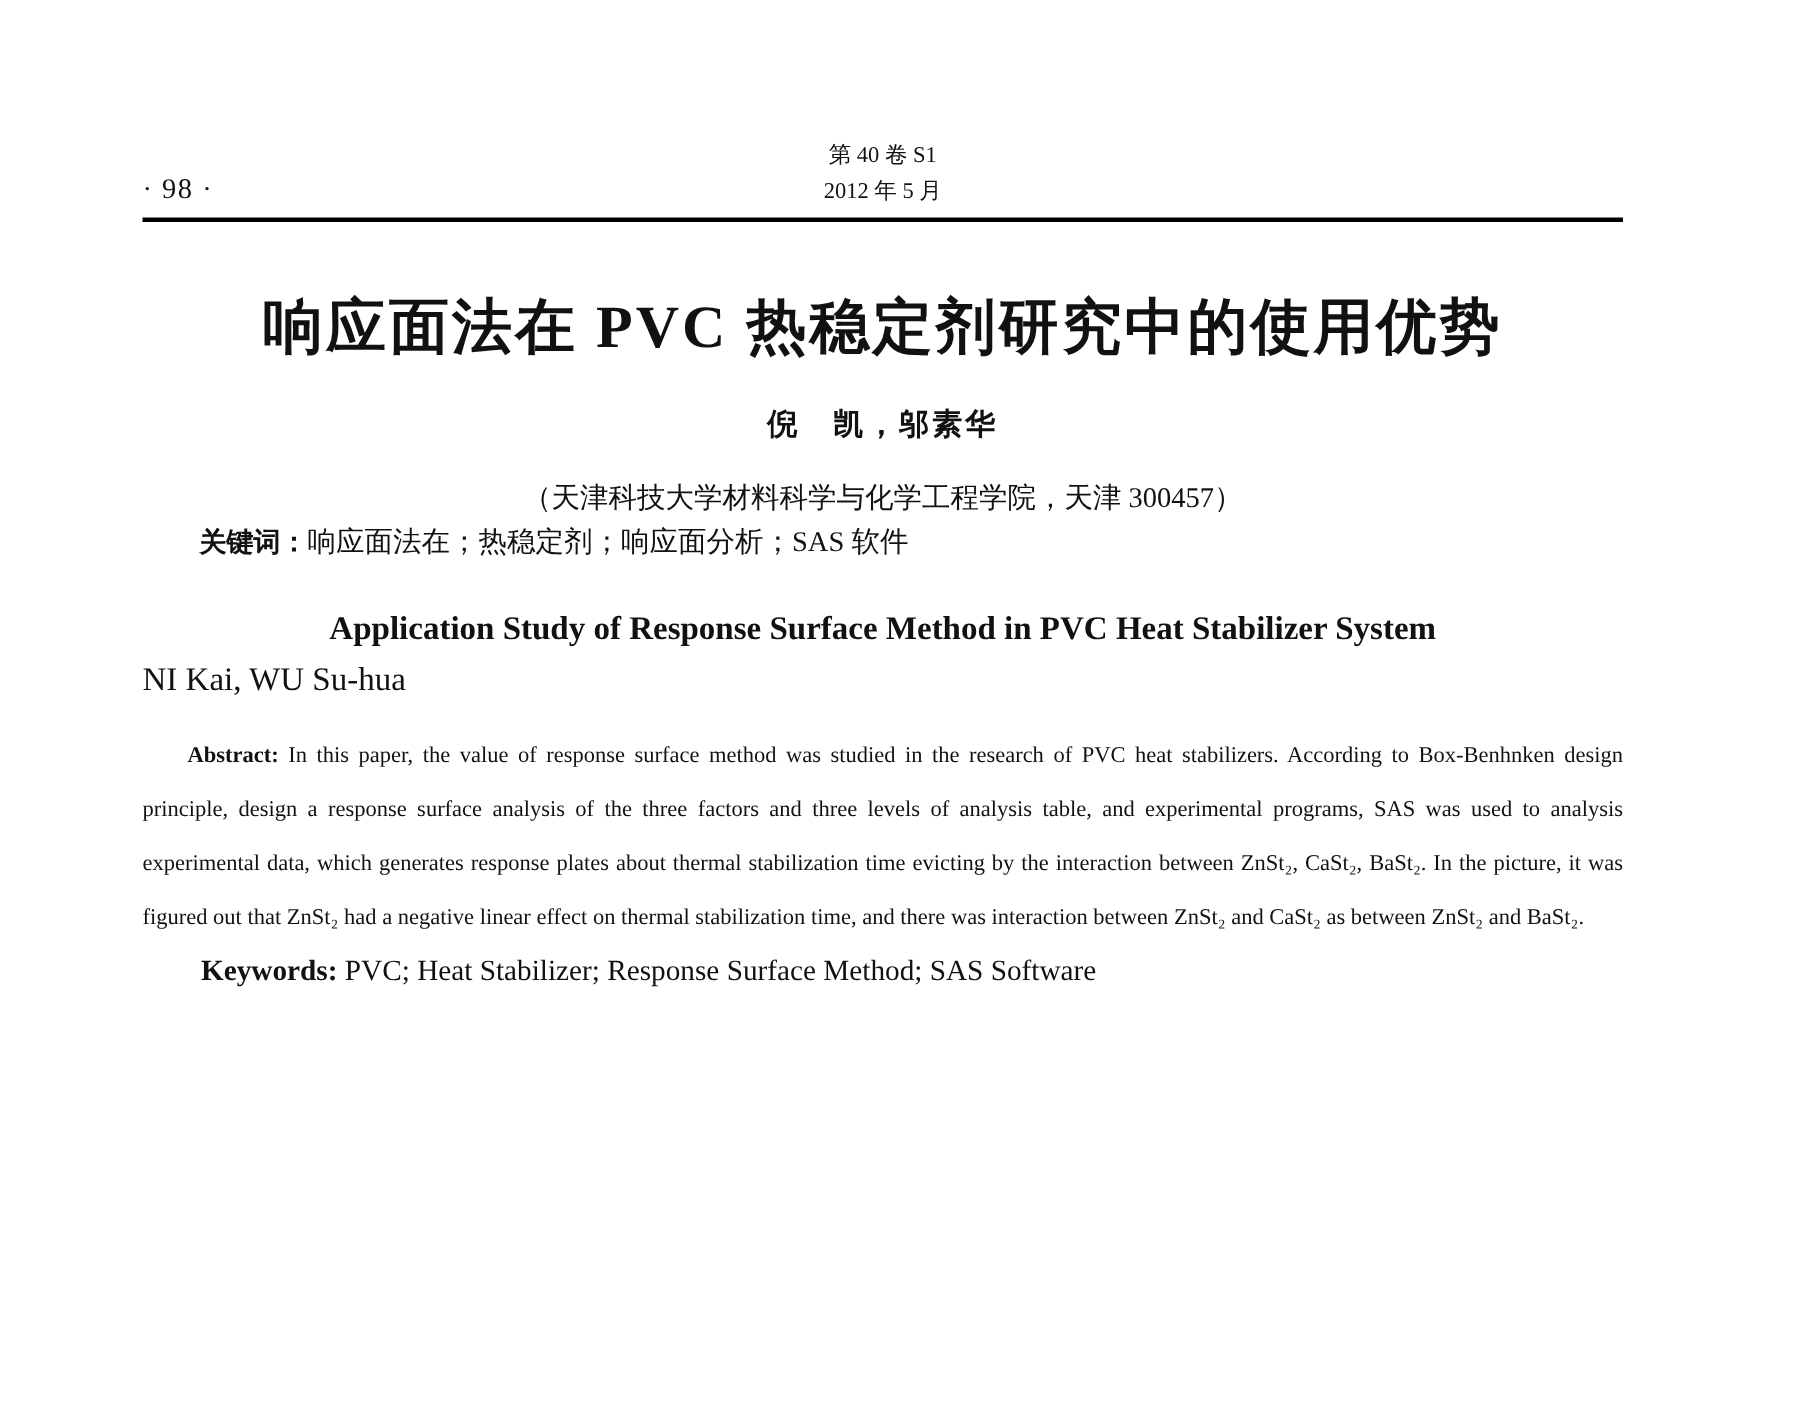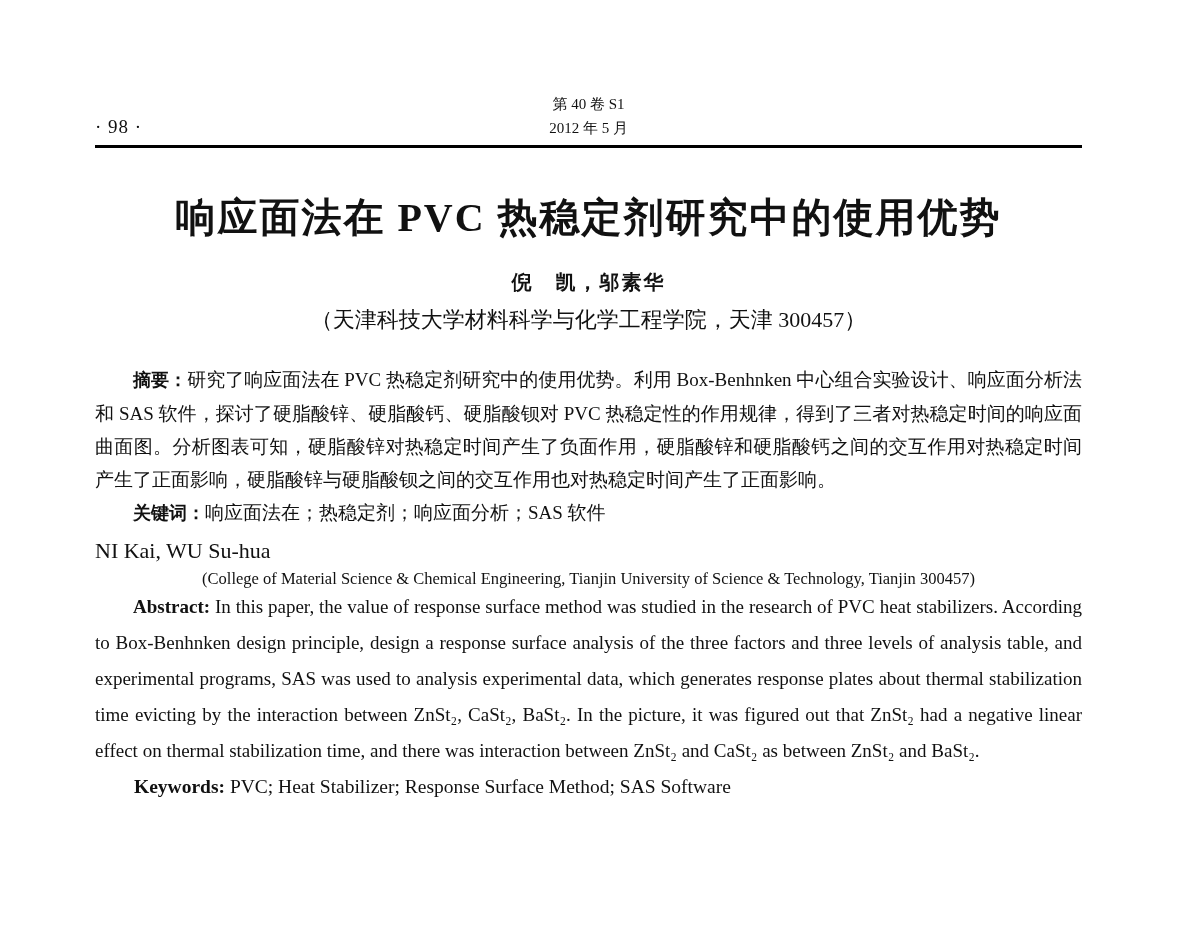--- a/index.html
+++ b/index.html
@@ -65,23 +65,23 @@
   }
   .authors-cn {
     margin-top: 24px;
     text-align: center;
     font-size: 20px;
     font-weight: bold;
     letter-spacing: 2px;
     font-family: Liberation Serif, serif;
   }
   .affiliation-cn {
-    margin-top: 9px;
+    margin-top: 23px;
     text-align: center;
-    font-size: 22px;
+    font-size: 19px;
   }
   .abstract-cn {
     margin: 28px 0 0 0;
     font-size: 19px;
     line-height: 33px;
     text-align: justify;
     text-indent: 2em;
   }
   .keywords-cn, .meta-cn {
     margin: 0;
@@ -107,22 +107,22 @@
     margin-top: 8px;
     text-align: left;
     font-size: 22px;
   }
   .affiliation-en {
     margin-top: 5px;
     text-align: center;
     font-size: 16.5px;
   }
   .abstract-en {
-    margin: 0 0 0 0;
-    font-size: 19px;
+    margin: 20px 0 0 0;
+    font-size: 15px;
     line-height: 36px;
     text-align: justify;
     text-indent: 2em;
   }
   .keywords-en {
     margin: 0;
     font-size: 19.5px;
     line-height: 36px;
     text-indent: 2em;
   }
@@ -141,27 +141,26 @@
     </div>
   </header>
   <div class="header-rule"></div>
 
   <h1 class="title-cn">响应面法在 PVC 热稳定剂研究中的使用优势</h1>
 
   <div class="authors-cn">倪　凯，邬素华</div>
 
   <div class="affiliation-cn">（天津科技大学材料科学与化学工程学院，天津 300457）</div>
 
-  <p class="abstract-cn"><span class="label-hei">摘要：</span><span>研究了响应面法在 PVC 热稳定剂研究中的使用优势。利用 Box-Benhnken 中心组合实验设计、响应面分析法和 SAS 软件，探讨了硬脂酸锌、硬脂酸钙、硬脂酸钡对 PVC 热稳定性的作用规律，得到了三者对热稳定时间的响应面曲面图。分析图表可知，硬脂酸锌对热稳定时间产生了负面作用，硬脂酸锌和硬脂酸钙之间的交互作用对热稳定时间产生了正面影响，硬脂酸锌与硬脂酸钡之间的交互作用也对热稳定时间产生了正面影响。</span></p>
 
   <p class="keywords-cn"><span class="label-hei">关键词：</span><span>响应面法在；热稳定剂；响应面分析；SAS 软件</span></p>
 
 
+  <h2 class="title-en">Application Study of Response Surface Method in PVC Heat Stabilizer System</h2>
 
   <div class="authors-en">NI Kai, WU Su-hua</div>
 
-  <div class="affiliation-en">(College of Material Science &amp; Chemical Engineering, Tianjin University of Science &amp; Technology, Tianjin 300457)</div>
 
   <p class="abstract-en"><span class="label-bold">Abstract:</span><span> </span><span>In this paper, the value of response surface method was studied in the research of PVC heat stabilizers. According to Box-Benhnken design principle, design a response surface analysis of the three factors and three levels of analysis table, and experimental programs, SAS was used to analysis experimental data, which generates response plates about thermal stabilization time evicting by the interaction between ZnSt₂, CaSt₂, BaSt₂. In the picture, it was figured out that ZnSt₂ had a negative linear effect on thermal stabilization time, and there was interaction between ZnSt₂ and CaSt₂ as between ZnSt₂ and BaSt₂.</span></p>
 
   <p class="keywords-en"><span class="label-bold">Keywords:</span><span> </span><span>PVC; Heat Stabilizer; Response Surface Method; SAS Software</span></p>
 
 </div>
 
 </body></html>

